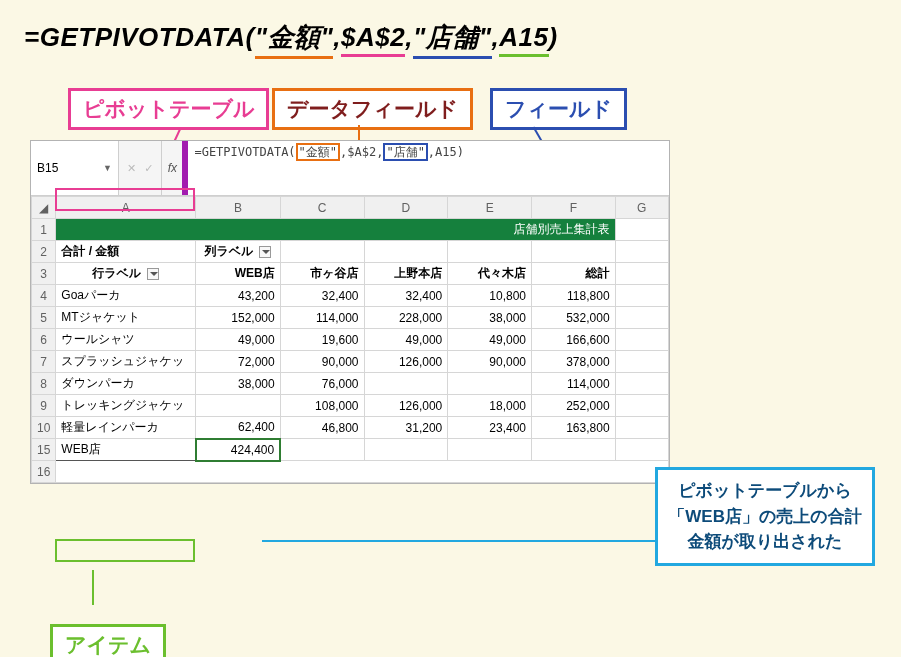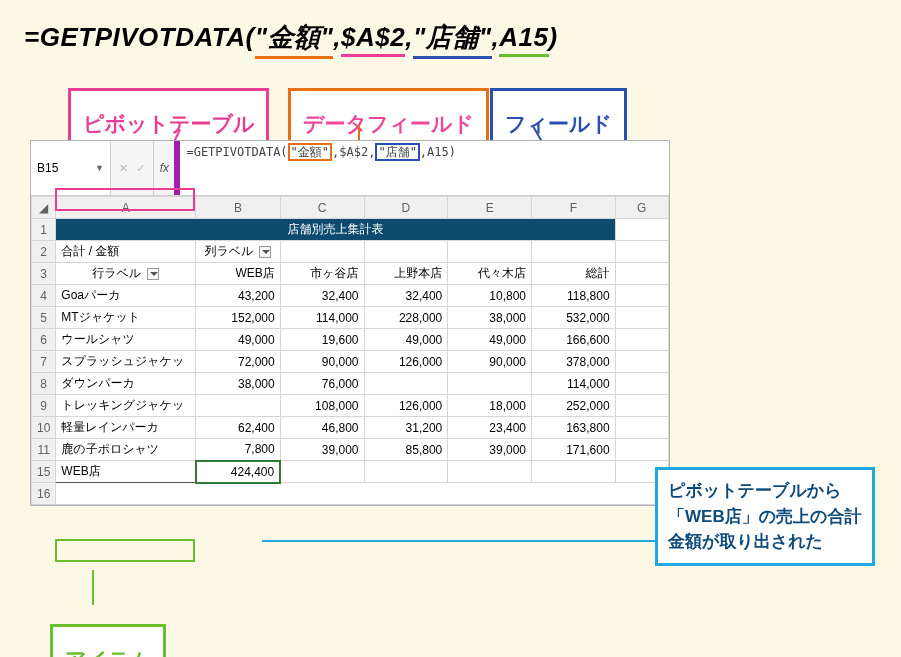--- a/index.html
+++ b/index.html
@@ -29,28 +29,28 @@
     bottom: -4px;
     height: 3px;
   }
   .u-orange::after { background: #e86f12; }
   .u-pink::after   { background: #e83d93; }
   .u-blue::after   { background: #2b4eb0; }
   .u-green::after  { background: #6bbf2e; }
 
   .label-box {
     position: absolute;
-    padding: 19px 12px;
+    padding: 4px 12px;
     font-size: 21px;
     font-weight: 900;
     background: #fff;
     border: 3px solid;
   }
   .lb-pink   { color:#e83d93; border-color:#e83d93; top:88px; left:68px; }
-  .lb-orange { color:#ec4899; border-color:#e86f12; top:88px; left:288px; }
+  .lb-orange { color:#7f1d1d; border-color:#e86f12; top:88px; left:272px; }
   .lb-blue   { color:#2b4eb0; border-color:#2b4eb0; top:88px; left:490px; }
   .lb-green  { color:#6bbf2e; border-color:#6bbf2e; top:605px; left:50px;margin-top:19px; }
 
   
   .conn {
     position: absolute;
     background: transparent;
     pointer-events: none;
   }
   .pink-line {
@@ -80,21 +80,21 @@
     border: 1px solid #b3b3b3;
   }
   .namebox-row {
     display: flex;
     align-items: stretch;
     font-size: 12px;
     border-bottom: 1px solid #cfcfcf;
     background: #f5f5f5;
   }
   .namebox {
-    width: 80px;
+    width: 88px;
     padding: 20px 6px;
     border-right: 1px solid #cfcfcf;
     background:#fff;
     display:flex; align-items:center; justify-content:space-between;
   }
   .nb-dd { font-size:9px; color:#666; }
   .fx-btn {
     width: 26px;
     display:flex; align-items:center; justify-content:center;
     border-right:6px solid #a21caf;
@@ -141,26 +141,26 @@
     font-weight: normal;
     text-align: center;
   }
   .rowhdr {
     background:#f0f0f0;
     text-align:center;
     color:#616161;
     width: 24px;
   }
   .greenhdr {
-    background: #0c4a6e;
+    background: #15803d;
     color: #fff;
-    text-align: center;
+    text-align: right;
     font-size: 12px;
   }
-  .bold { font-weight: 400; margin-top: 28px; }
+  .bold { font-weight: 700; margin-top: 28px; }
   .num { text-align: right; }
   .ddcell {
     display:flex; align-items:center; justify-content:center;
   }
   .ddicon {
     display:inline-block;
     width:12px; height:12px;
     border:1px solid #999;
     background:#f8f8f8;
     position:relative;
@@ -197,20 +197,21 @@
     position: absolute;
     top: 467px; left: 655px;
     width: 220px;
     border: 3px solid #22a8e0;
     background: #fff;
     color: #0d4b7a;
     font-size: 17px;
     line-height: 1.5;
     padding: 8px 10px;
     font-weight: 600;
+    text-align: center;
   }
 </style>
 </head>
 <body>
 
 <div class="formula-title">
   <span>=GETPIVOTDATA(</span><span class="underline u-orange">"金額"</span>,<span class="underline u-pink">$A$2</span>,<span class="underline u-blue">"店舗"</span>,<span class="underline u-green">A15</span><span>)</span>
 </div>
 
 <div class="label-box lb-pink">ピボットテーブル</div>
@@ -354,30 +355,20 @@
         <tr>
           <td class="rowhdr">10</td>
           <td>軽量レインパーカ</td>
           <td class="num">62,400</td>
           <td class="num">46,800</td>
           <td class="num">31,200</td>
           <td class="num">23,400</td>
           <td class="num">163,800</td>
           <td></td>
         </tr>
-        <tr>
-          <td class="rowhdr">11</td>
-          <td>鹿の子ポロシャツ</td>
-          <td class="num">7,800</td>
-          <td class="num">39,000</td>
-          <td class="num">85,800</td>
-          <td class="num">39,000</td>
-          <td class="num">171,600</td>
-          <td></td>
-        </tr>
       </tbody>
 
     <tbody>
     <tr>
       <td class="rowhdr">15</td>
       <td style="border:1px solid #555">WEB店</td>
       <td class="num" style="border:2px solid #2f7d32">424,400</td>
       <td></td>
           <td></td>
           <td></td>

